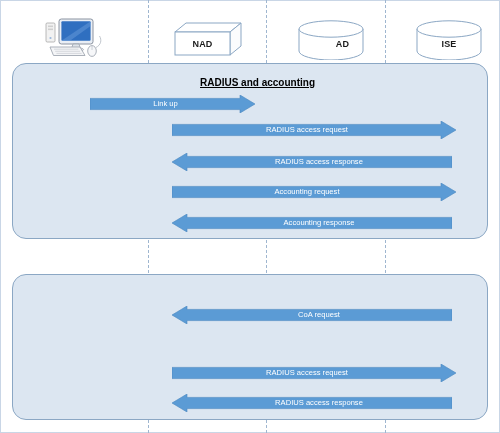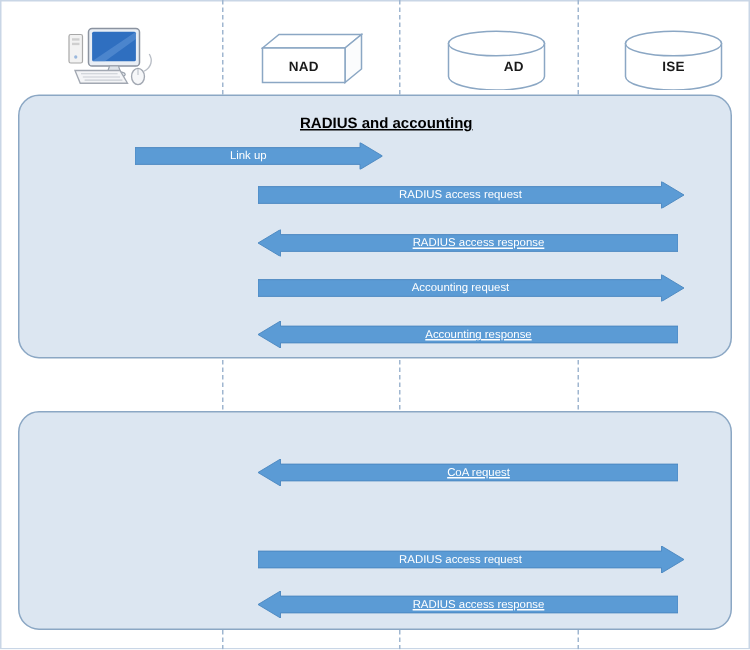--- a/index.html
+++ b/index.html
@@ -102,21 +102,21 @@
     width: 100%;
     height: 18px;
     line-height: 18px;
     text-align: center;
     font-size: 7.6px;
     color: #ffffff;
     white-space: nowrap;
     pointer-events: none;
   }
   .msg-label.shift-left  { padding-right: 14px; box-sizing: border-box; }
-  .msg-label.shift-right { padding-left: 14px;  box-sizing: border-box; text-decoration: underline; }
+  .msg-label.shift-right { padding-left: 14px;  box-sizing: border-box; }
 </style>
 </head>
 <body>
 
 <div id="canvas">
 
   <div class="slide-frame"></div>
 
   <div class="lifeline" style="left:148px;"></div>
   <div class="lifeline" style="left:266px;"></div>

